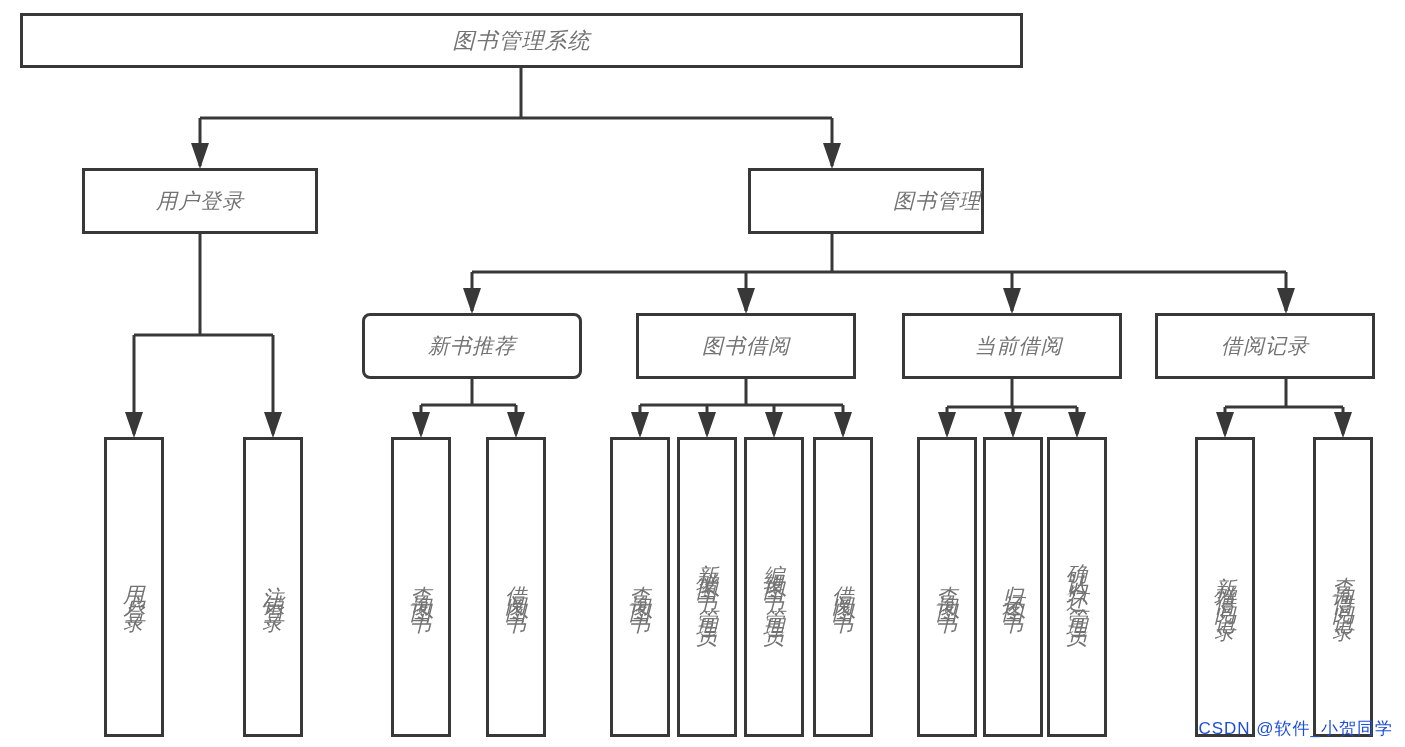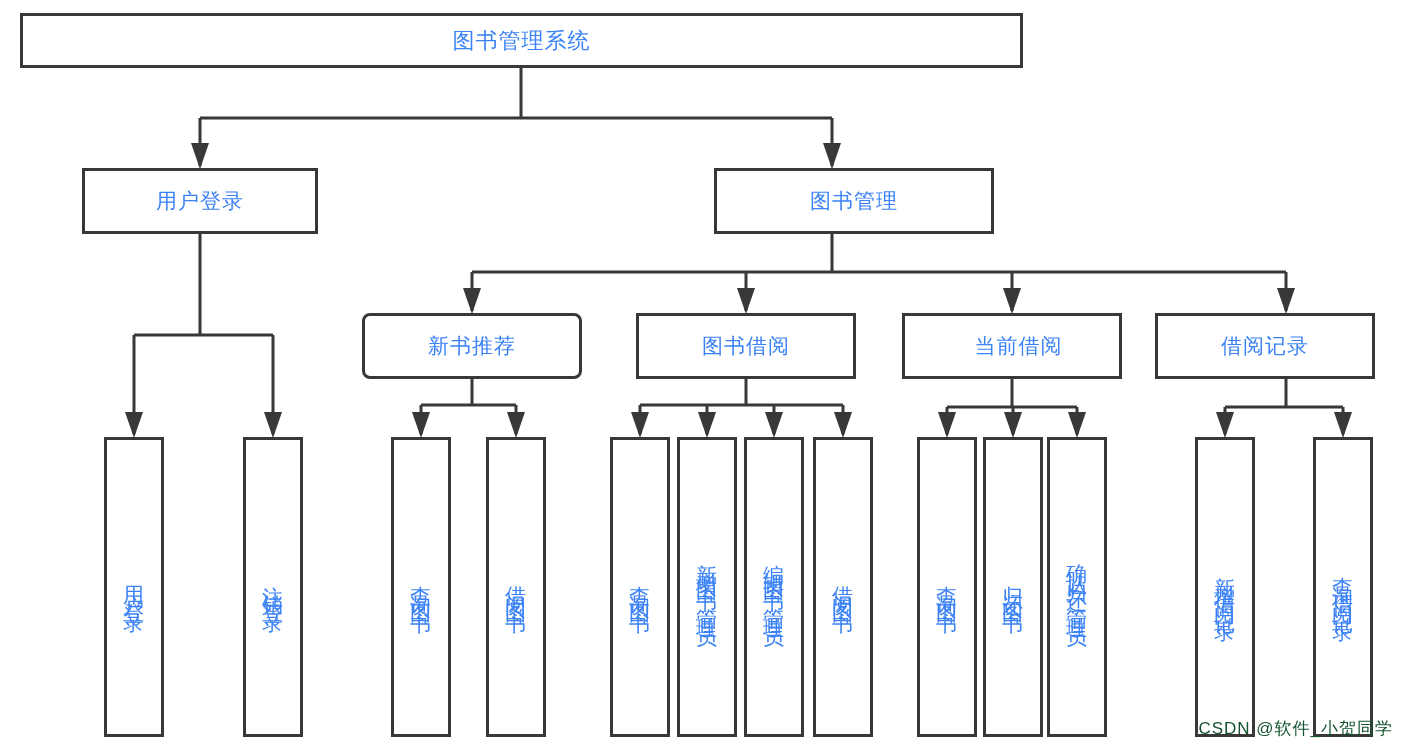--- a/index.html
+++ b/index.html
@@ -31,37 +31,38 @@
     border: 3px solid #383838;
     display: flex;
     align-items: center;
     justify-content: center;
     text-align: center;
     z-index: 2;
   }
   .node .lbl {
     font-size: 21px;
     letter-spacing: 1px;
-    color: #3b82f6;
+    color: #737373;
     white-space: nowrap;
+    font-style: italic;
   }
   .root-node .lbl { font-size: 22px; }
   .leaf-node .lbl {
     writing-mode: vertical-rl;
     text-orientation: mixed;
     letter-spacing: 9px;
     line-height: 1;
     white-space: nowrap;
   }
   .watermark {
     position: absolute;
     right: 12px;
     bottom: 7px;
     font-size: 17px;
-    color: #14532d;
+    color: #1d4ed8;
     letter-spacing: 1px;
     z-index: 6;
     white-space: nowrap;
     margin-left: 14px;
   }
 </style>
 </head>
 <body>
 
 <div class="canvas">
@@ -106,21 +107,21 @@
     </g>
   </svg>
 
   <div class="node root-node" style="left:20px; top:13px; width:1003px; height:55px;">
     <span class="lbl">图书管理系统</span>
   </div>
 
   <div class="node" style="left:82px; top:168px; width:236px; height:66px;">
     <span class="lbl">用户登录</span>
   </div>
-  <div class="node" style="left:714px; top:168px; width:280px; height:66px;">
+  <div class="node" style="left:748px; top:168px; width:236px; height:66px;justify-content:flex-end;">
     <span class="lbl">图书管理</span>
   </div>
 
   <div class="node" style="left:362px; top:313px; width:220px; height:66px;border-radius:8px;">
     <span class="lbl">新书推荐</span>
   </div>
   <div class="node" style="left:636px; top:313px; width:220px; height:66px;">
     <span class="lbl">图书借阅</span>
   </div>
   <div class="node" style="left:902px; top:313px; width:220px; height:66px;padding-left:13px;">

